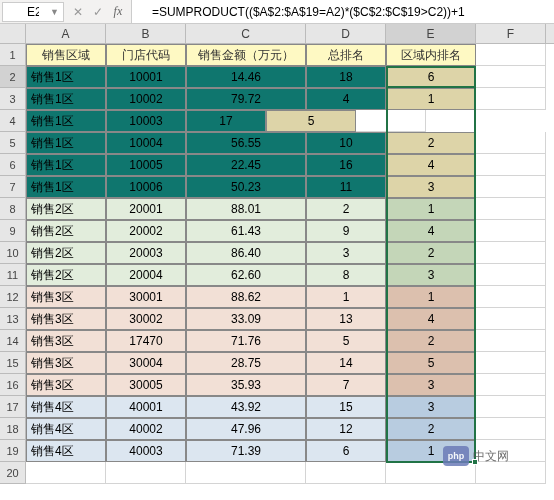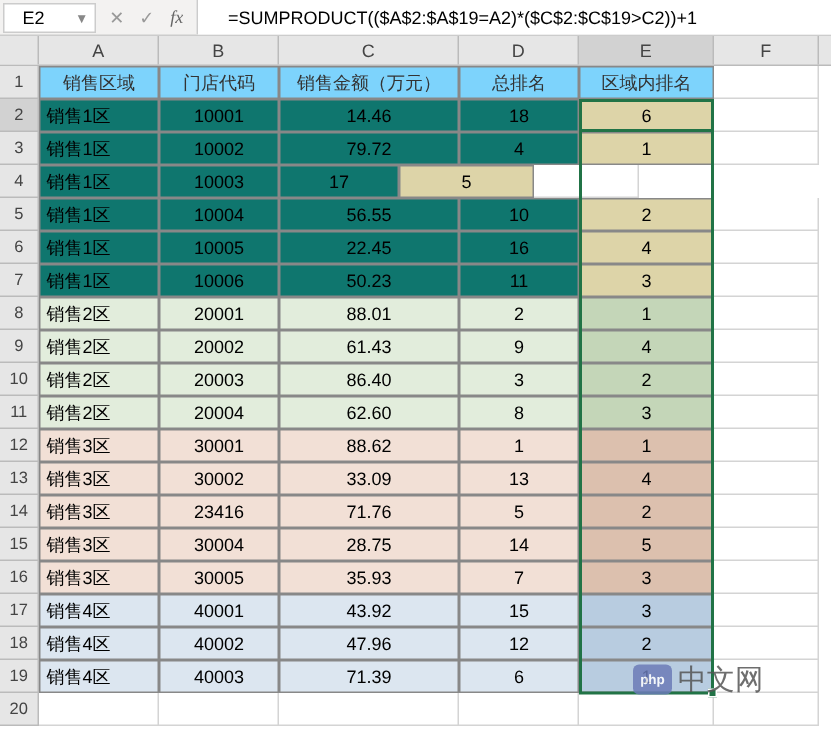--- a/index.html
+++ b/index.html
@@ -1,19 +1,19 @@
 <!DOCTYPE html>
 <html><head>
 <meta charset="utf-8">
 <style>
 * { box-sizing: border-box; margin: 0; padding: 0; }
 body { font-family: "Microsoft YaHei", Arial, sans-serif; font-size: 12px; background: #fff; width: 554px; height: 500px; overflow: hidden; }
 
 .name-box-row { display: flex; align-items: center; height: 24px; border-bottom: 1px solid #ccc; background: #f3f2f1; }
-.name-box { width: 62px; padding: 2px 12px; border: 1px solid #ccc; background: #fff; margin-left: 2px; font-size: 12px; }
+.name-box { width: 62px; padding: 2px 24px; border: 1px solid #ccc; background: #fff; margin-left: 2px; font-size: 12px; }
 .fx-btns { display: flex; gap: 2px; margin: 0 4px; }
 .fx-btn { width: 18px; height: 18px; display: flex; align-items: center; justify-content: center; color: #666; font-size: 12px; }
 .fx-btn.cancel { color: #999; }
 .fx-btn.confirm { color: #999; }
 .fx-btn.fx { font-style: italic; font-family: serif; }
 .formula-bar { flex: 1; padding: 2px 20px; font-size: 12px; background: #fff; border-left: 1px solid #ccc; height: 100%; display: flex; align-items: center; }
 
 .grid { position: relative; }
 .col-headers { display: flex; background: #e6e6e6; height: 20px; border-bottom: 1px solid #bbb; }
 .corner { width: 26px; border-right: 1px solid #bbb; background: #e6e6e6; }
@@ -25,27 +25,27 @@
 .col-D { width: 80px; }
 .col-E { width: 90px; }
 .col-F { width: 70px; }
 
 .rows { }
 .row { display: flex; height: 22px; }
 .row-h { width: 26px; background: #e6e6e6; border-right: 1px solid #bbb; border-bottom: 1px solid #bbb; display: flex; align-items: center; justify-content: center; color: #444; font-size: 11px; }
 .row-h.active { background: #d2d2d2; }
 .cell { border-right: 1px solid #d4d4d4; border-bottom: 1px solid #d4d4d4; display: flex; align-items: center; justify-content: center; font-size: 12px; padding: 0 4px; }
 .cell.left { justify-content: flex-start; }
-.cell.header-cell { background: #7dd3fc; font-weight: normal; color: #333; border: 1px solid #888; }
+.cell.header-cell { background: #fef9c3; font-weight: normal; color: #333; border: 1px solid #888; }
 
 .data-cell { border: 1px solid #888; }
 
 .watermark { position: absolute; right: 45px; bottom: 18px; display: flex; align-items: center; opacity: 0.85; }
 .watermark .logo { width: 26px; height: 20px; background: #6c7cb8; border-radius: 4px; margin-right: 4px; display:flex; align-items:center; justify-content:center; color:#fff; font-size:9px; font-weight:bold; }
-.watermark .txt { font-size: 19px; color: #555; }
+.watermark .txt { font-size: 12px; color: #555; }
 
 
 .r1 { background: #0f766e; }
 .r2 { background: #e2eddc; }
 .r3 { background: #f2e0d6; }
 .r4 { background: #dce6f0; }
 .rank-col.r1 { background: #ddd4a8; }
 .rank-col.r2 { background: #c4d6b8; }
 .rank-col.r3 { background: #dcc0ae; }
 .rank-col.r4 { background: #b8cce0; }
@@ -193,21 +193,21 @@
           <div class="cell col-A left data-cell r3">销售3区</div>
           <div class="cell col-B data-cell r3">30002</div>
           <div class="cell col-C data-cell r3">33.09</div>
           <div class="cell col-D data-cell r3">13</div>
           <div class="cell col-E data-cell rank-col r3">4</div>
           <div class="cell col-F"></div>
         </div>
         <div class="row">
           <div class="row-h">14</div>
           <div class="cell col-A left data-cell r3">销售3区</div>
-          <div class="cell col-B data-cell r3">23416</div>
+          <div class="cell col-B data-cell r3">17470</div>
           <div class="cell col-C data-cell r3">71.76</div>
           <div class="cell col-D data-cell r3">5</div>
           <div class="cell col-E data-cell rank-col r3">2</div>
           <div class="cell col-F"></div>
         </div>
         <div class="row">
           <div class="row-h">15</div>
           <div class="cell col-A left data-cell r3">销售3区</div>
           <div class="cell col-B data-cell r3">30004</div>
           <div class="cell col-C data-cell r3">28.75</div>

